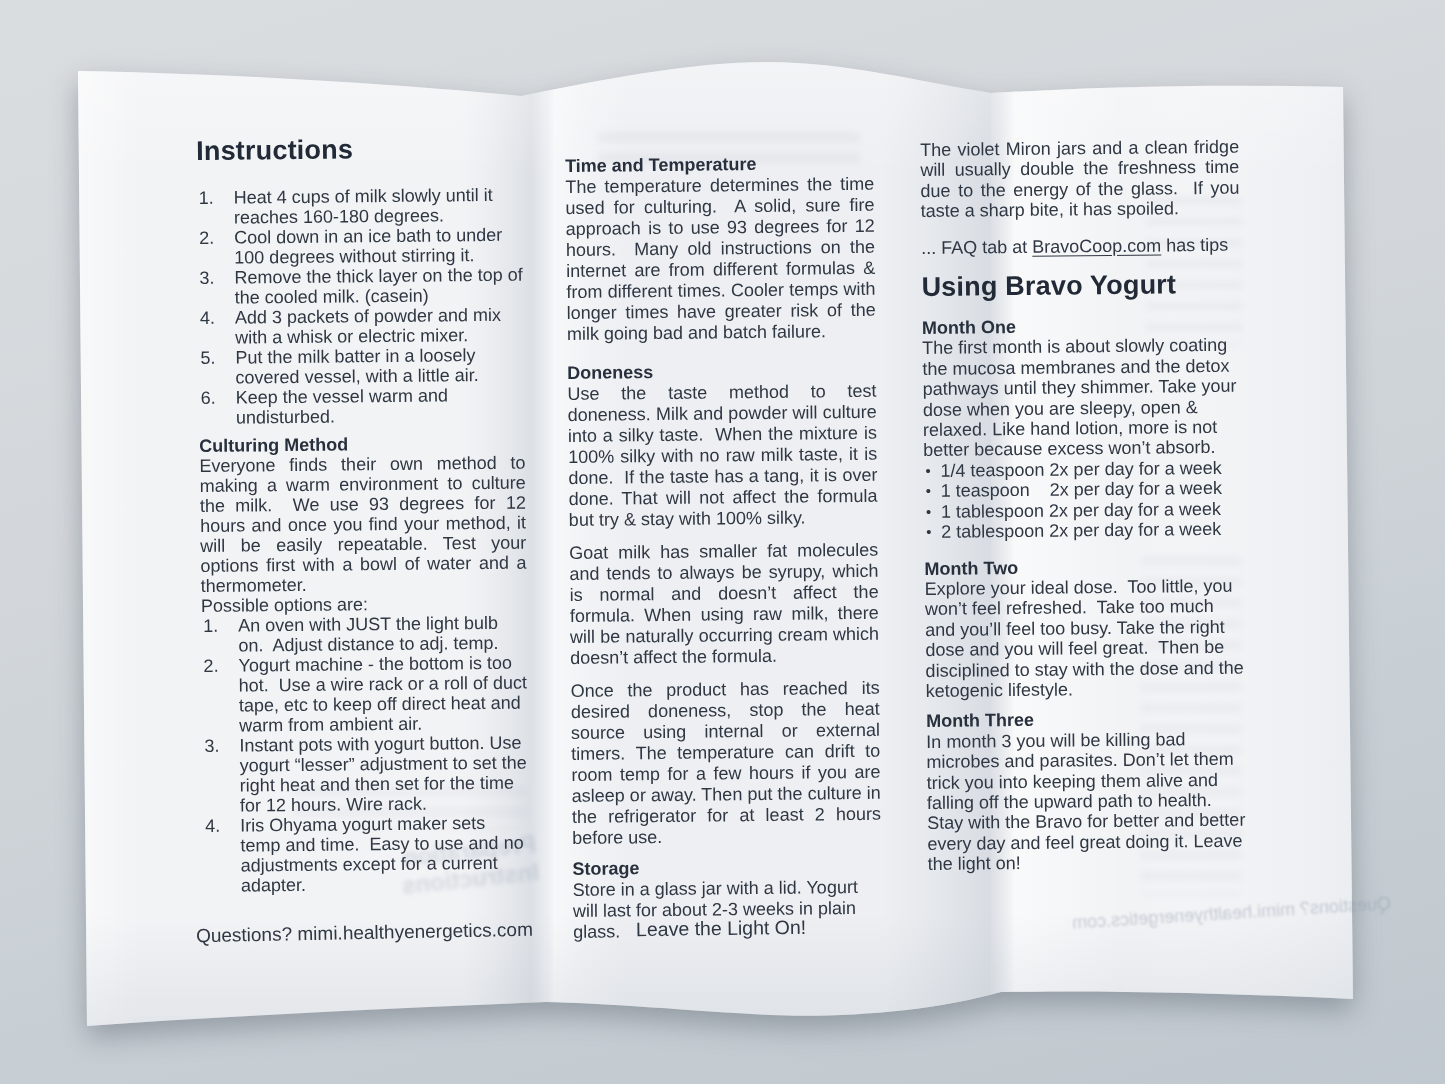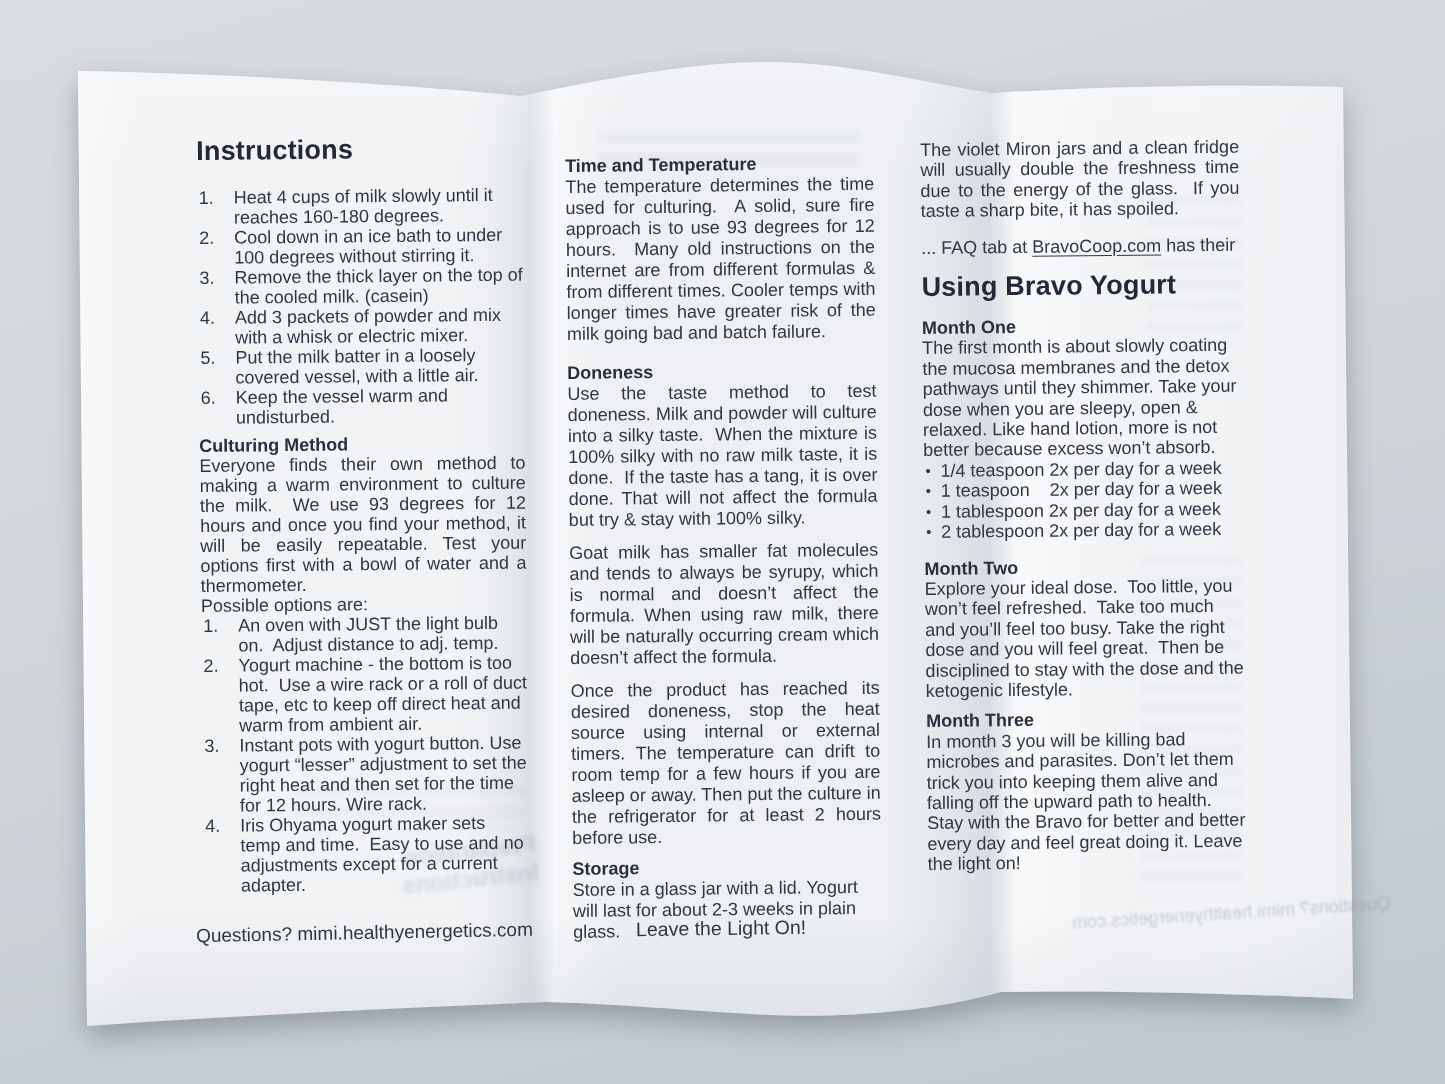--- a/index.html
+++ b/index.html
@@ -132,21 +132,21 @@
     <p class="sub mt18">Doneness</p>
     <p class="para just">Use the taste method to test doneness. Milk and powder will culture into a silky taste.  When the mixture is 100% silky with no raw milk taste, it is done.  If the taste has a tang, it is over done. That will not affect the formula but try &amp; stay with 100% silky.</p>
     <p class="para just mt12">Goat milk has smaller fat molecules and tends to always be syrupy, which is normal and doesn’t affect the formula. When using raw milk, there will be naturally occurring cream which doesn’t affect the formula.</p>
     <p class="para just mt12">Once the product has reached its desired doneness, stop the heat source using internal or external timers. The temperature can drift to room temp for a few hours if you are asleep or away. Then put the culture in the refrigerator for at least 2 hours before use.</p>
     <p class="sub mt10">Storage</p>
     <p class="para">Store in a glass jar with a lid. Yogurt will last for about 2-3 weeks in plain glass.</p>
   </section>
 
   <section class="col" id="col3">
     <p class="para just">The violet Miron jars and a clean fridge will usually double the freshness time due to the energy of the glass.  If you taste a sharp bite, it has spoiled.</p>
-    <p class="para mt16"><span>... FAQ tab at </span><span class="link-underline">BravoCoop.com</span><span> has their</span></p>
+    <p class="para mt16"><span>... FAQ tab at </span><span class="link-underline">BravoCoop.com</span><span> has tips</span></p>
     <h2 class="mt14">Using Bravo Yogurt</h2>
     <p class="sub mt16">Month One</p>
     <p class="para">The first month is about slowly coating the mucosa membranes and the detox pathways until they shimmer. Take your dose when you are sleepy, open &amp; relaxed. Like hand lotion, more is not better because excess won’t absorb.</p>
     <ul class="bullets">
       <li>1/4 teaspoon 2x per day for a week</li>
       <li>1 teaspoon&nbsp;&nbsp;&nbsp;&nbsp;2x per day for a week</li>
       <li>1 tablespoon 2x per day for a week</li>
       <li>2 tablespoon 2x per day for a week</li>
     </ul>
     <p class="sub mt16">Month Two</p>

